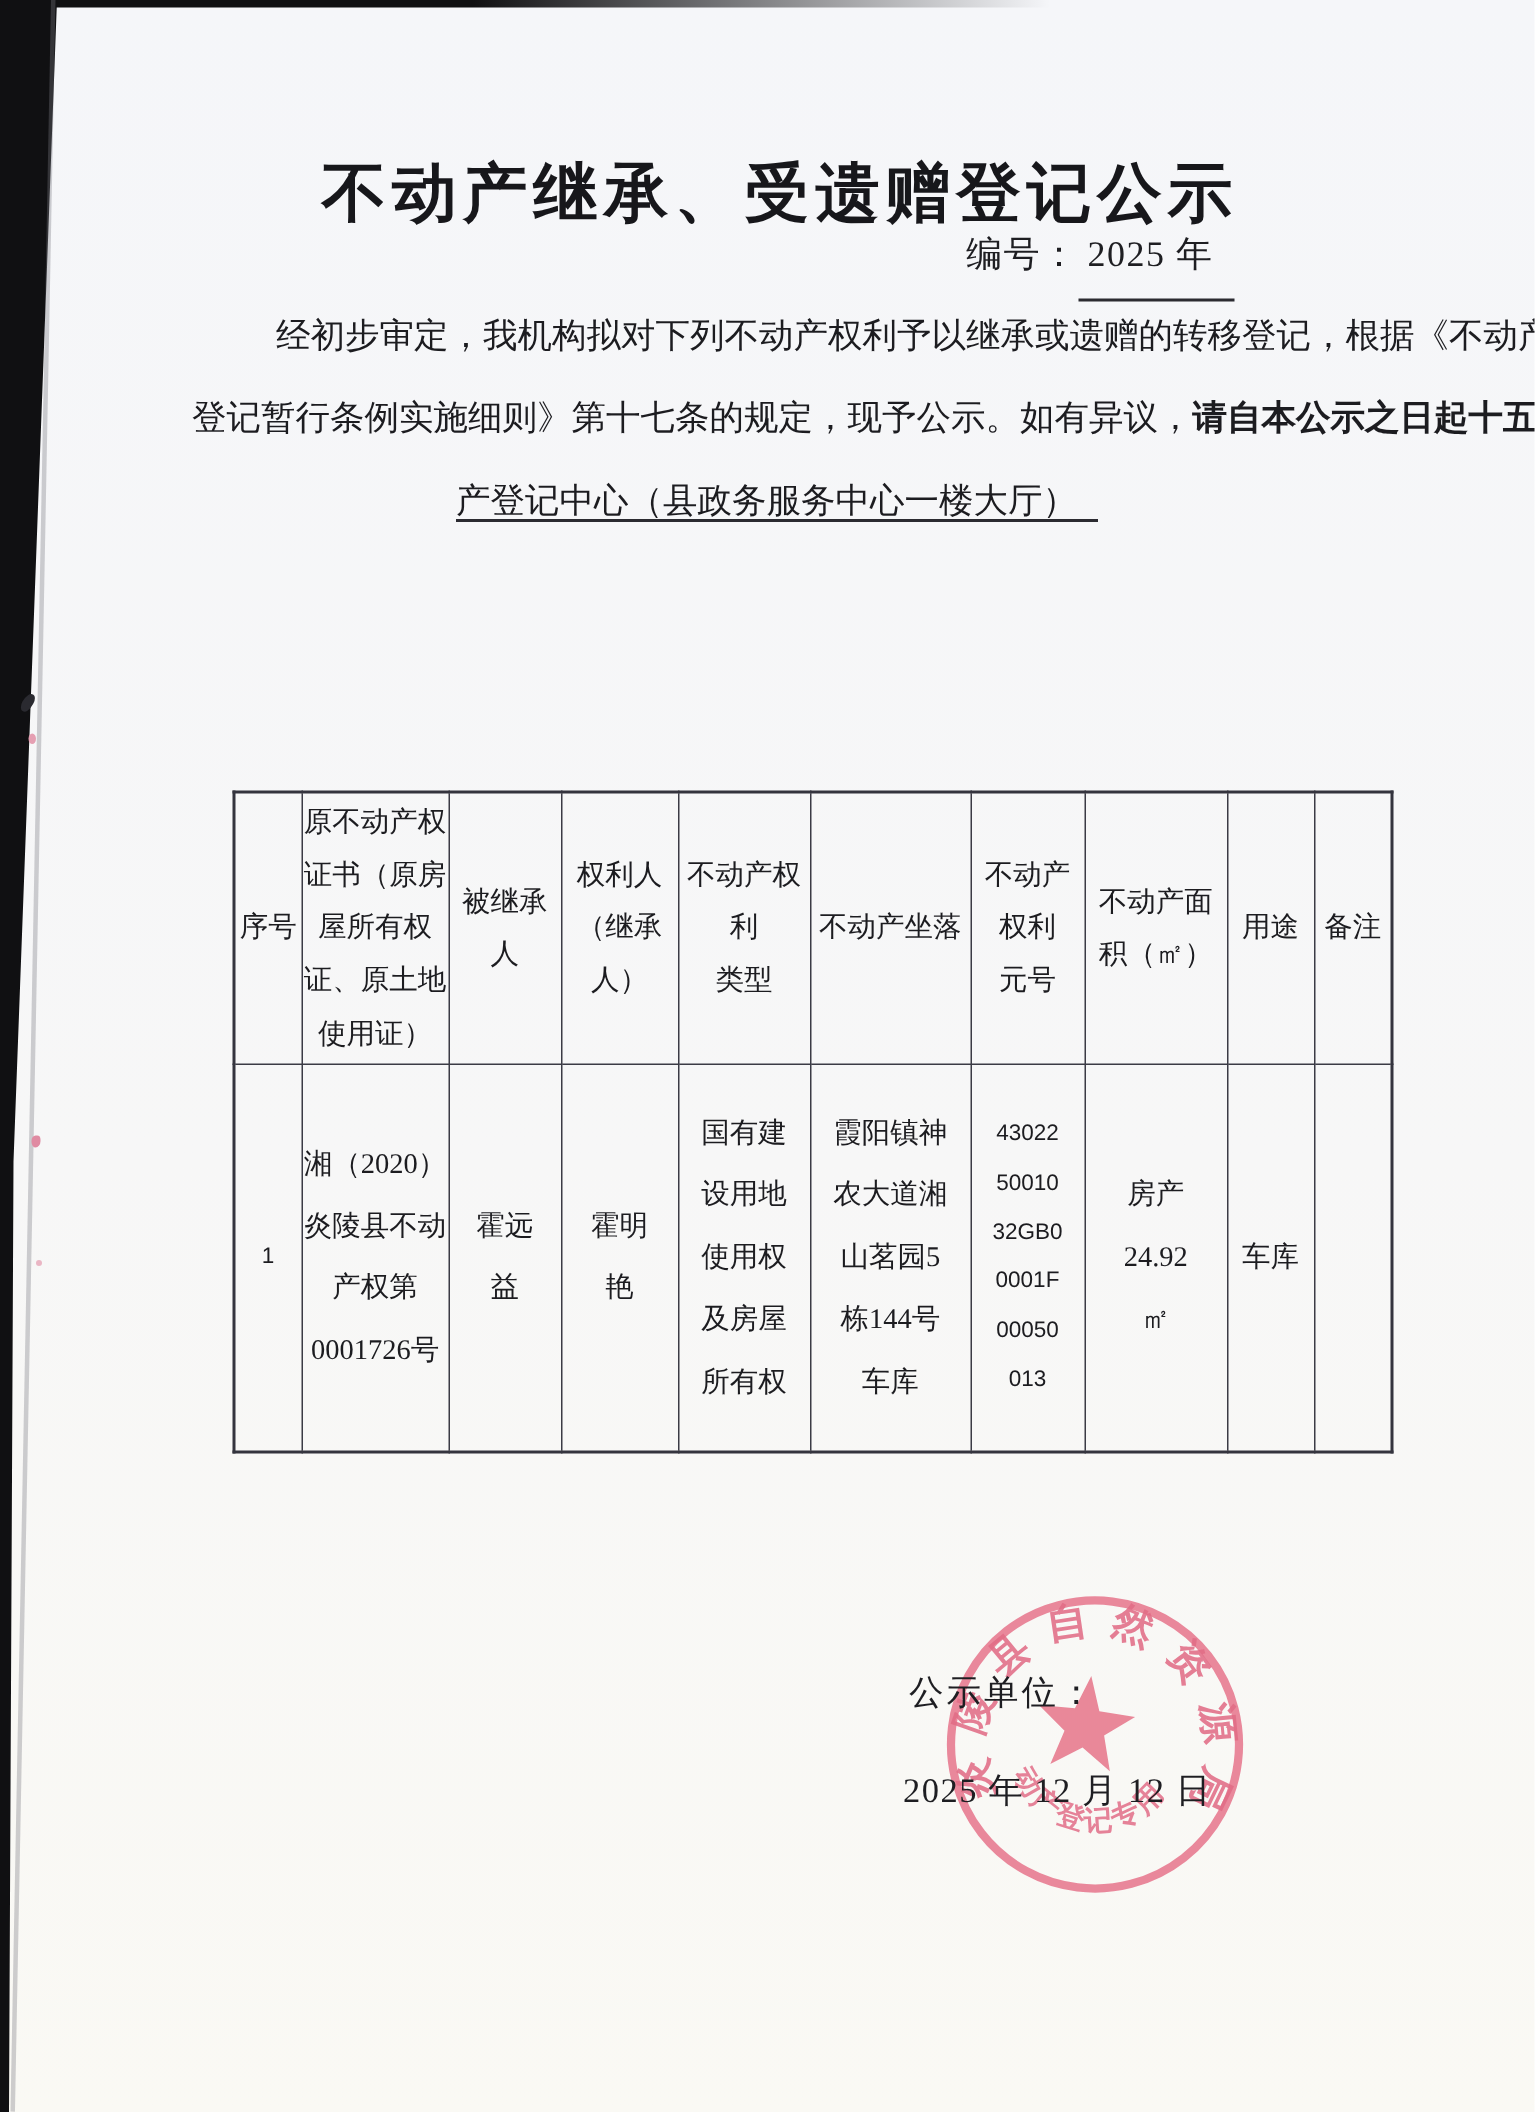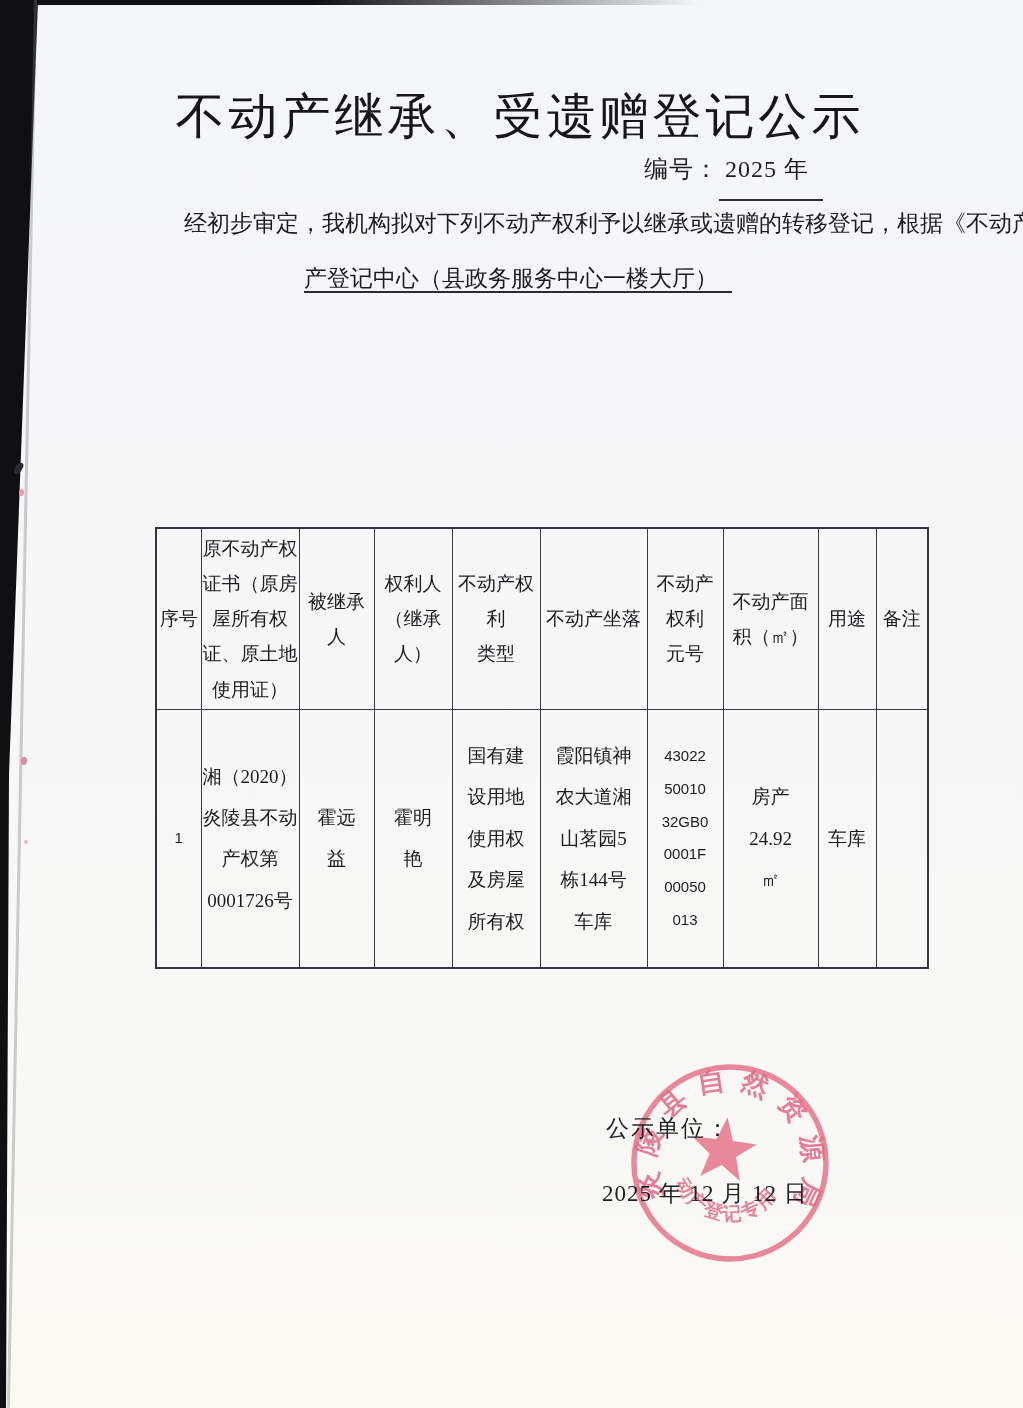--- a/index.html
+++ b/index.html
@@ -36,23 +36,23 @@
     left: 15px; top: 462px; width: 7px; height: 13px;
     background: #2a2a30; border-radius: 60% 40% 55% 45%;
     transform: rotate(28deg);
   }
   .speck-pink-1 { left: 19px; top: 489px; width: 5px; height: 7px; background: #e59fb2; border-radius: 50%; }
   .speck-pink-2 { left: 21px; top: 757px; width: 6px; height: 8px; background: #e08ba2; border-radius: 50% 40% 60% 50%; }
   .speck-pink-3 { left: 24px; top: 840px; width: 4px; height: 4px; background: #eab6c4; border-radius: 50%; }
 
   
   .doc-title {
-    position: absolute; left: 120px; top: 84px; width: 800px;
+    position: absolute; left: 120px; top: 100px; width: 800px;
     text-align: center;
-    font-size: 49px; font-weight: 400; letter-spacing: 4px;
+    font-size: 43px; font-weight: 700; letter-spacing: 4px;
     color: #17171b;
   }
   .serial-line {
     position: absolute; top: 153px; right: 200px;
     font-size: 24px; letter-spacing: 1px;
   }
   .serial-line .serial-value {
     display: inline-block; padding: 0 14px 14px 6px;
     border-bottom: 2px solid #2b2b31;
   }
@@ -133,20 +133,23 @@
 <div class="speck speck-pink-3"></div>
 
 <div class="doc-title">不动产继承、受遗赠登记公示</div>
 <div class="serial-line">
   <span>编号：</span><span class="serial-value">2025 年</span>
 </div>
 
 <div class="para">
   <div class="line indent">
     <span>经初步审定，我机构拟对下列不动产权利予以继承或遗赠的转移登记，根据《不动产</span>
+  </div>
+  <div class="line">
+    <span>登记暂行条例实施细则》第十七条的规定，现予公示。如有异议，</span><span class="b">请自本公示之日起十五</span>
   </div>
   <div class="line center-line">
     <span class="u-text pad-right">产登记中心（县政务服务中心一楼大厅）</span>
   </div>
 </div>
 
 <table class="notice-table">
   <colgroup>
     <col style="width:45px">
       <col style="width:98px">

